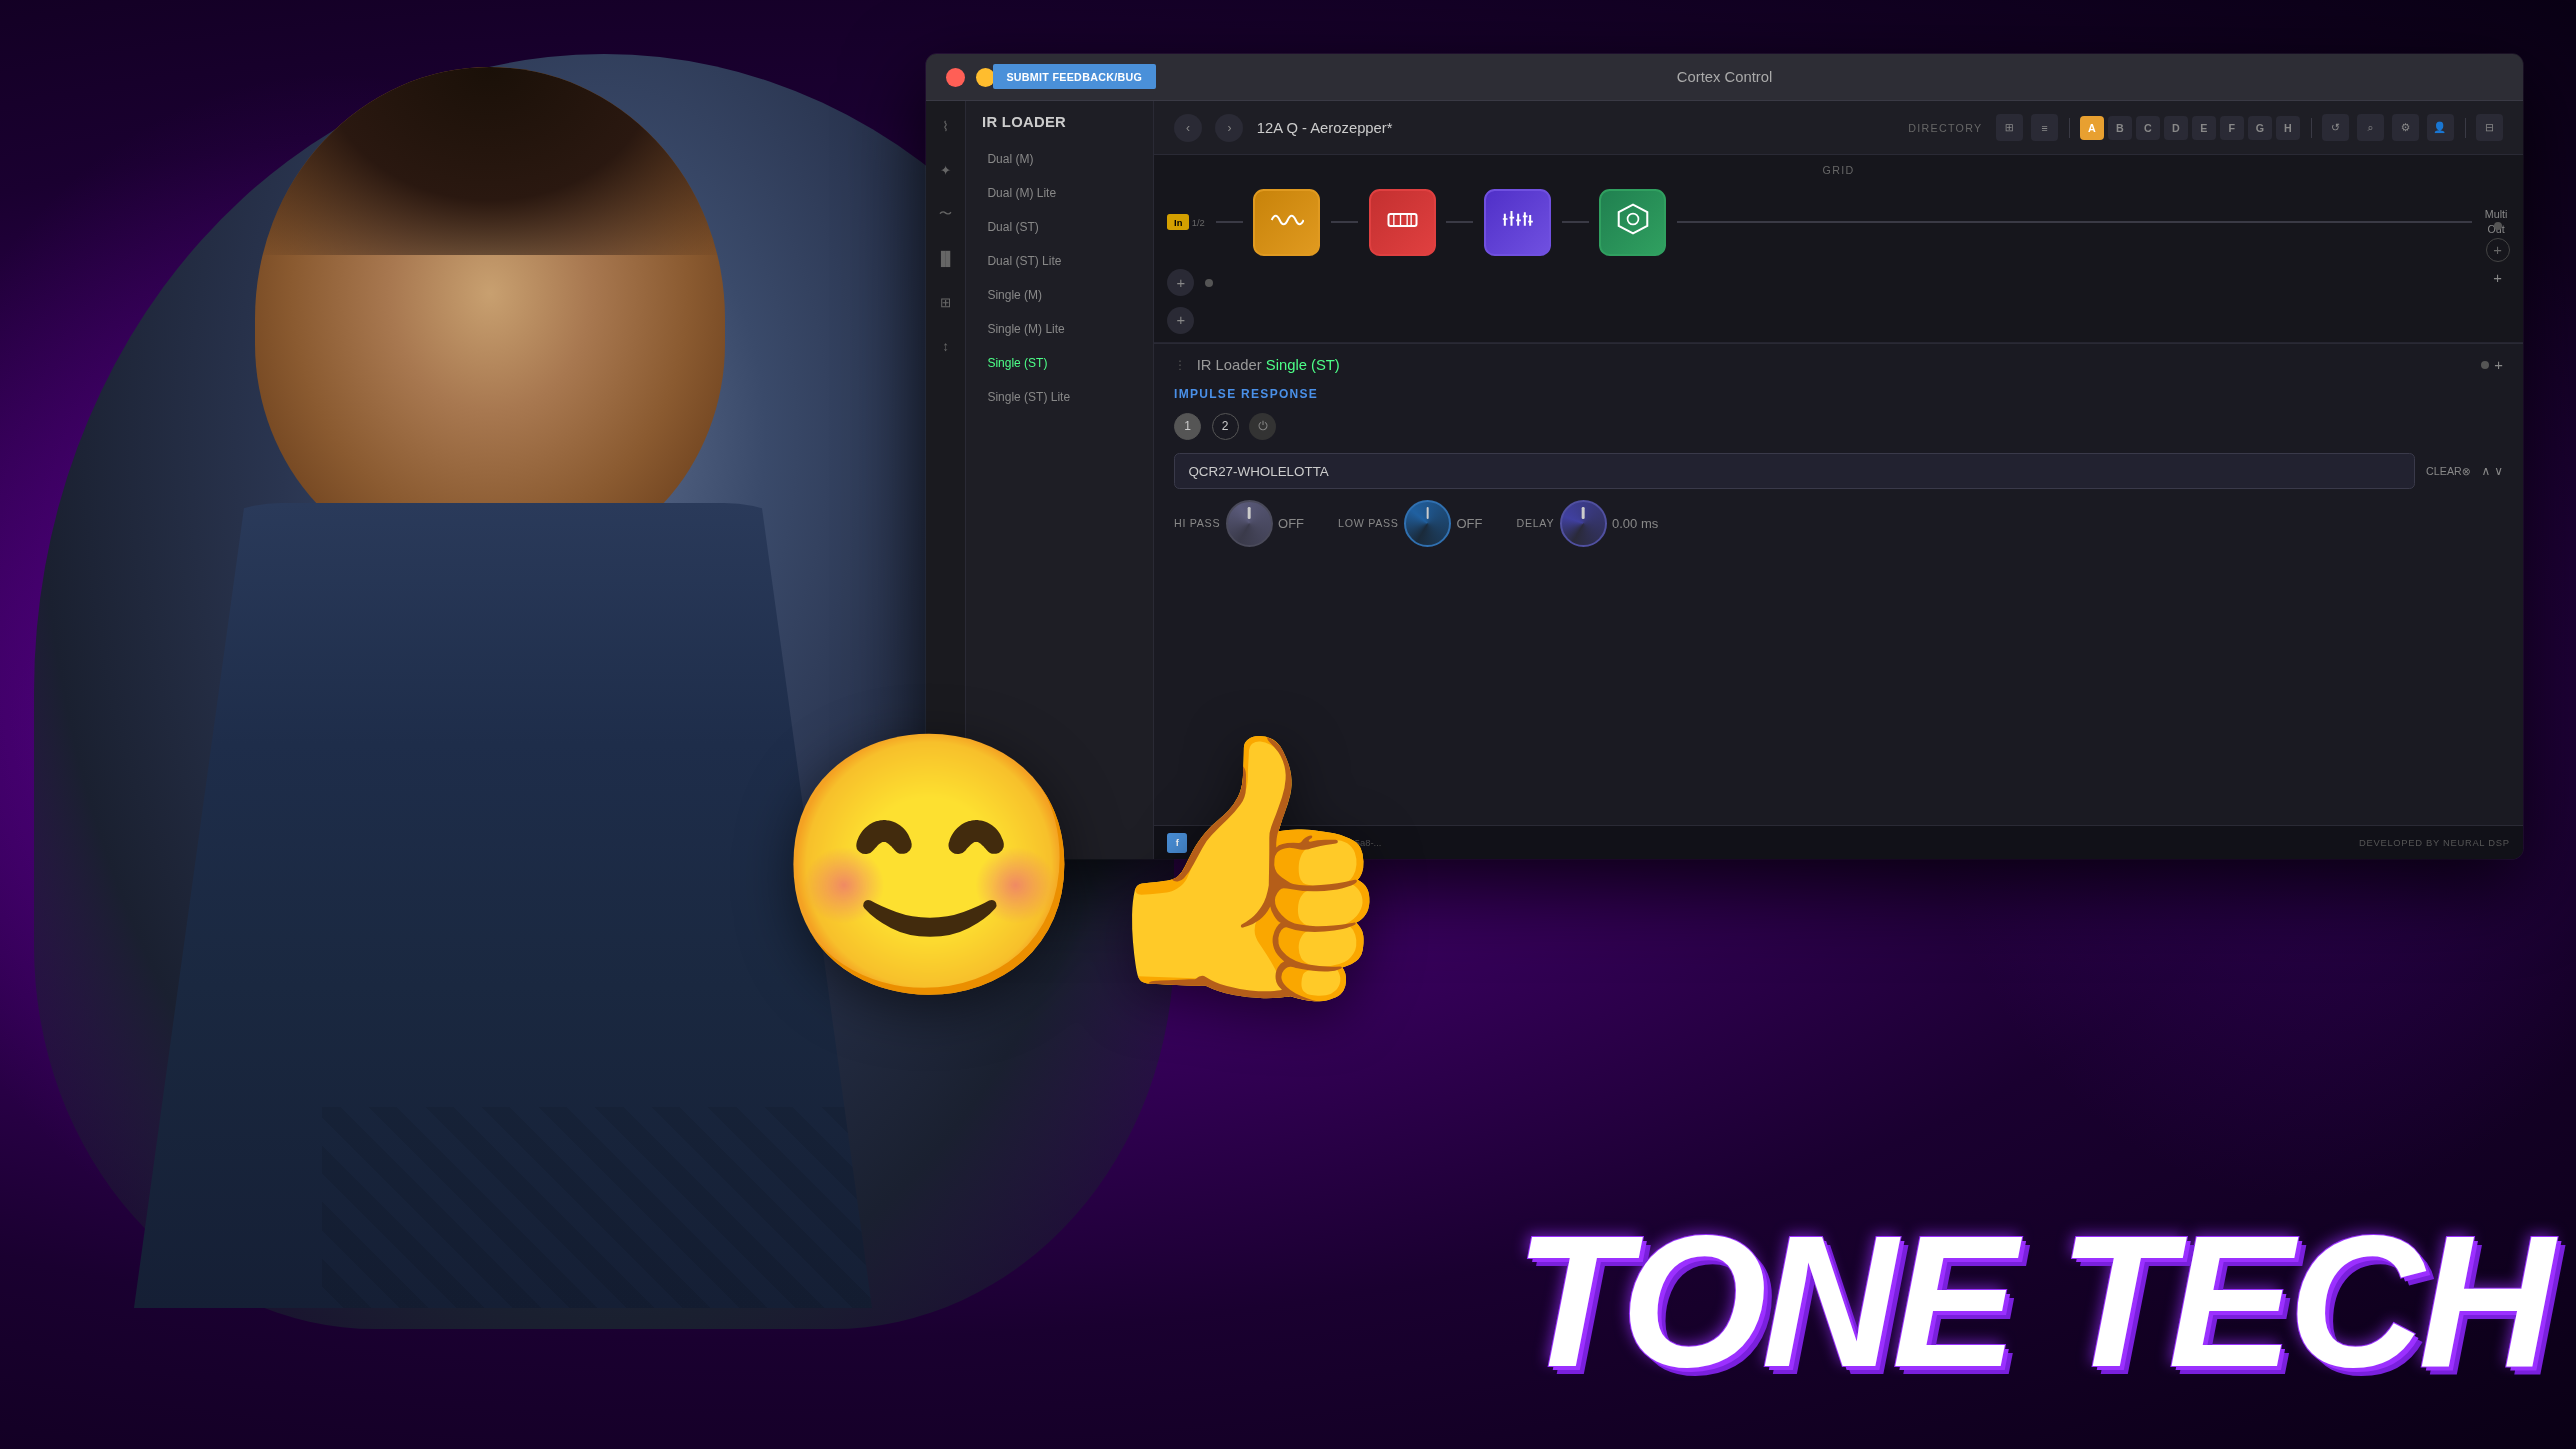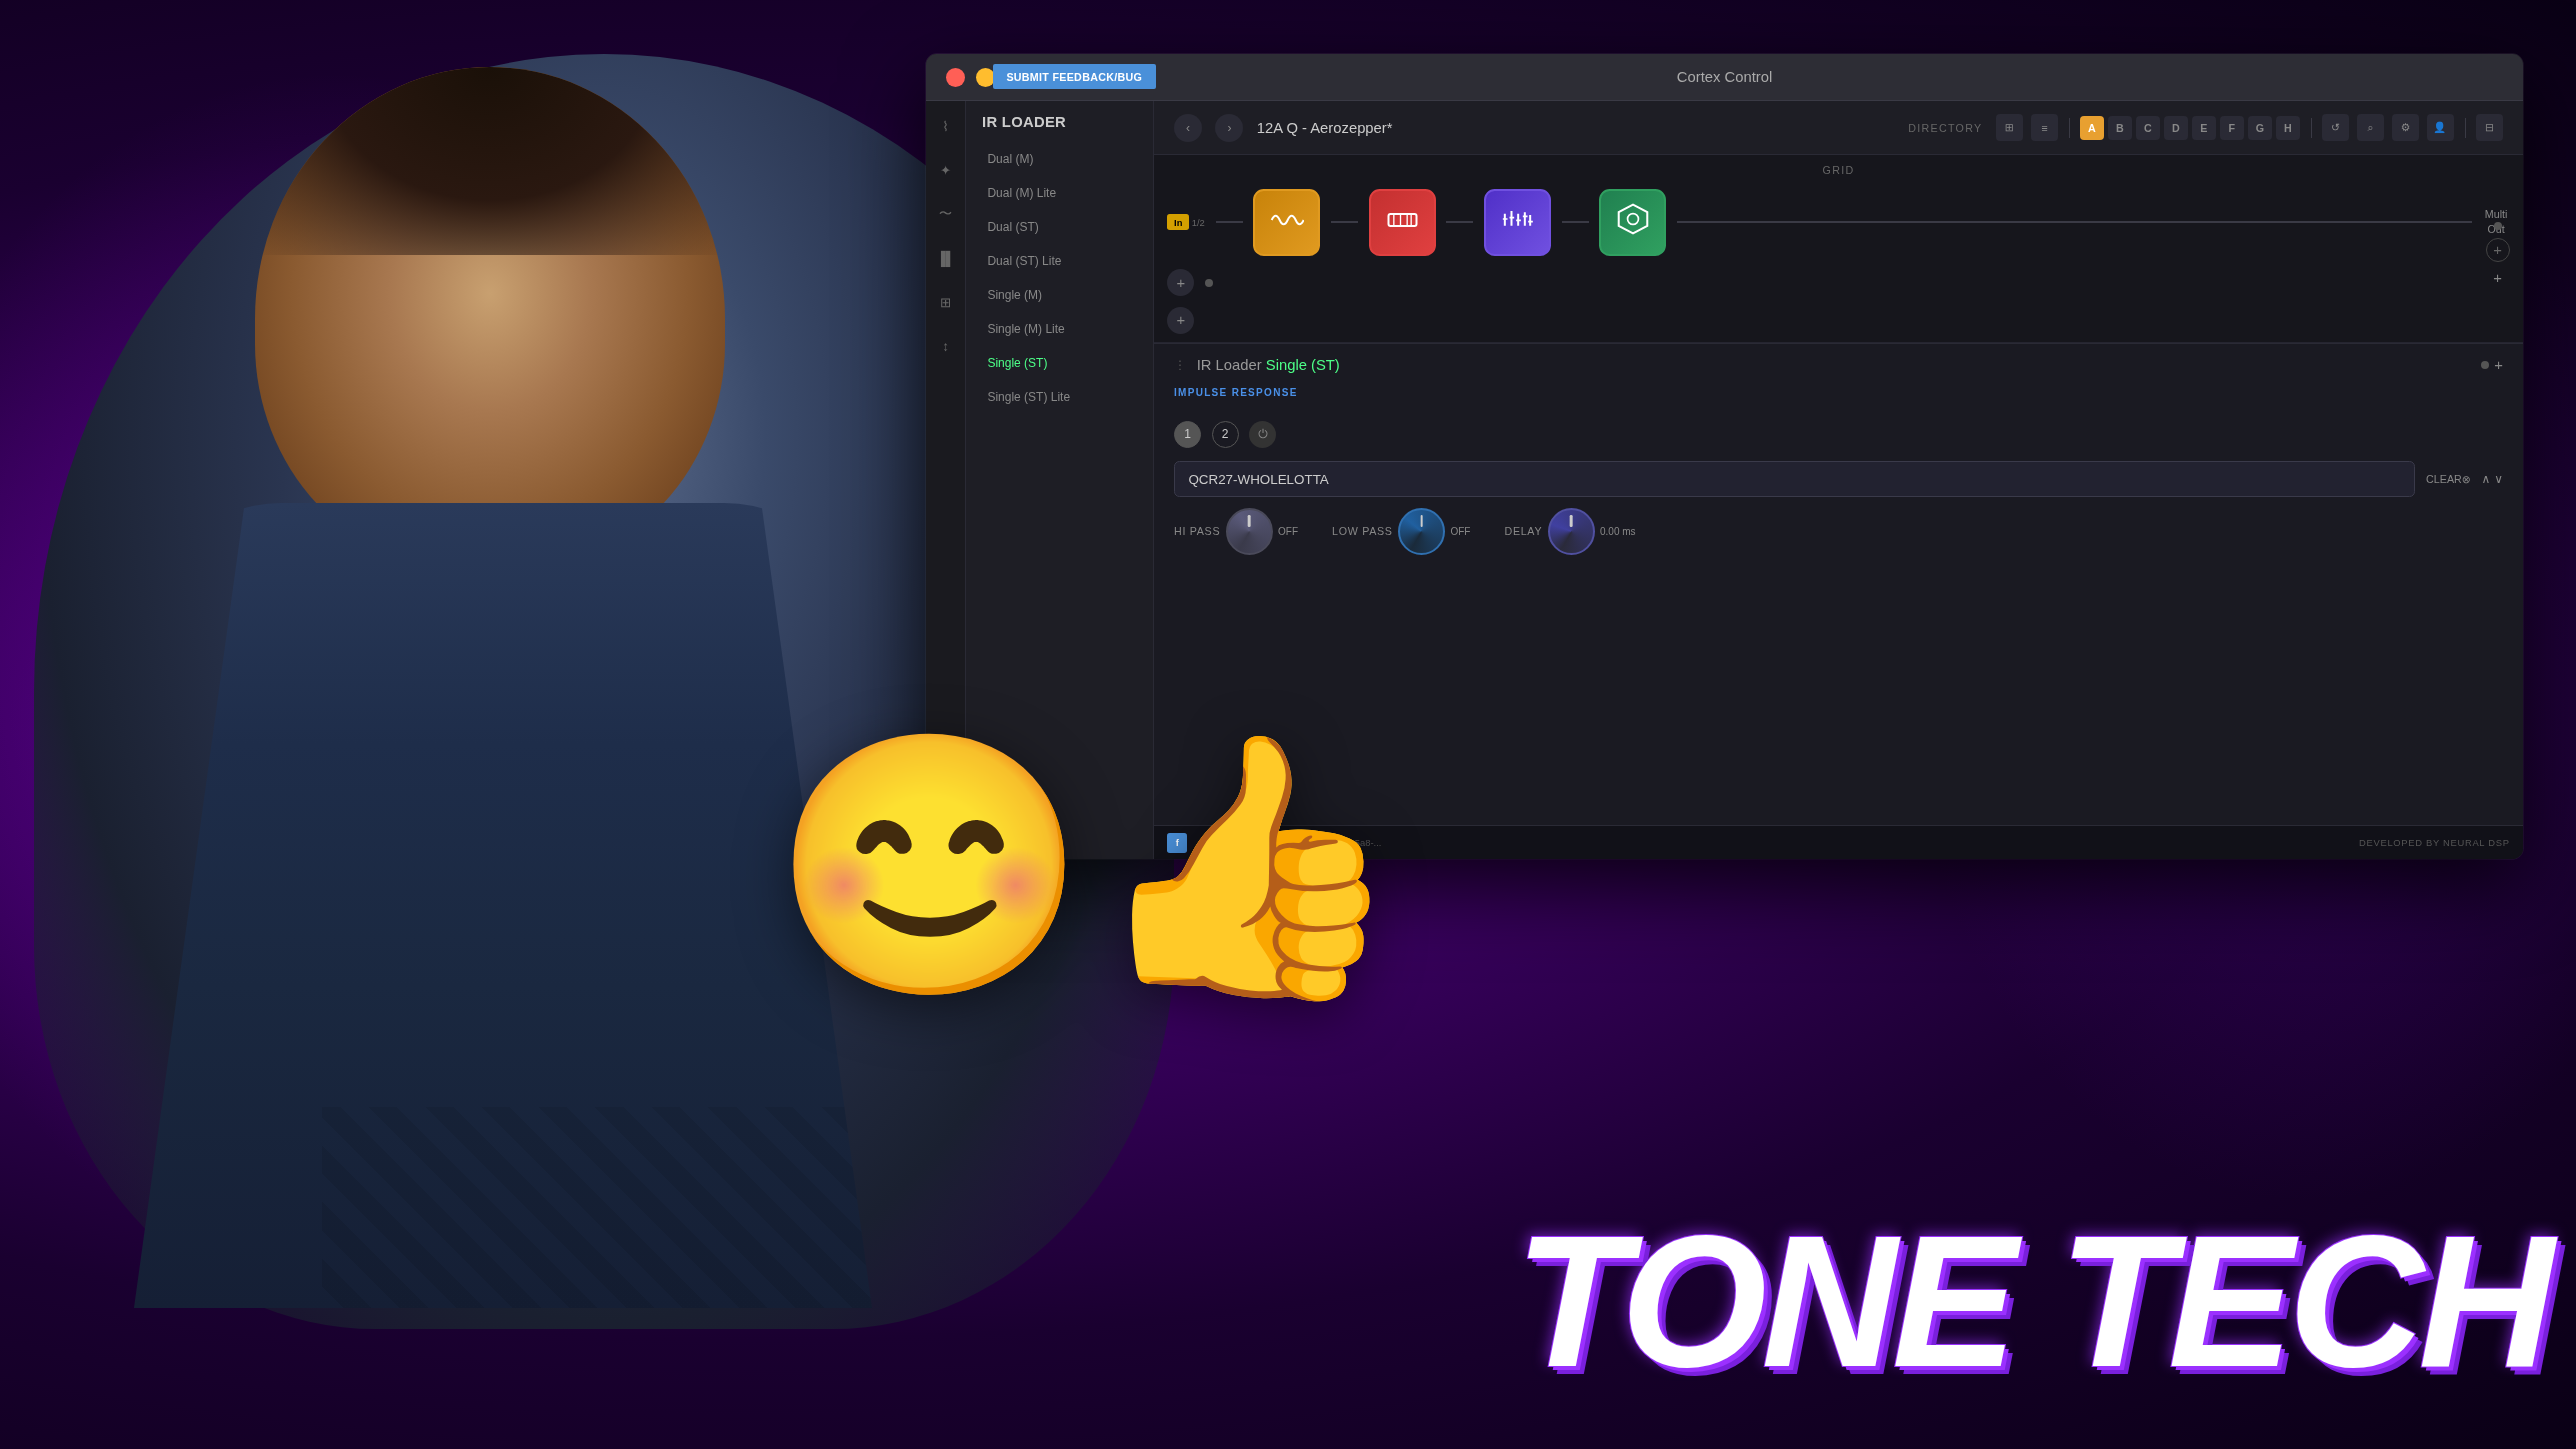--- a/index.html
+++ b/index.html
@@ -446,25 +446,25 @@
       gap: 20px;
       align-items: flex-start;
     }
 
     .ir-main {
       flex: 1;
     }
 
     .ir-label {
       color: #4a90e8;
-      font-size: 10px;
+      font-size: 12px;
       font-weight: 600;
       letter-spacing: 1.3px;
       text-transform: uppercase;
-      margin-bottom: 23px;
+      margin-bottom: 12px;
     }
 
     .ir-controls-row {
       display: flex;
       align-items: center;
       gap: 10.7px;
       margin-bottom: 13.4px;
     }
 
     .ir-slot-btn {
@@ -544,21 +544,21 @@
 
     .filter-label {
       color: #888;
       font-size: 10.7px;
       text-transform: uppercase;
       letter-spacing: 0.7px;
     }
 
     .filter-value {
       color: #888;
-      font-size: 10px;
+      font-size: 13px;
     }
 
     
     .knob {
       width: 47px;
       height: 47px;
       border-radius: 50%;
       background: conic-gradient(from 210deg, #3a3a4a 0deg, #5a5a7a 120deg, #3a3a4a 360deg);
       border: 2px solid #4a4a5a;
       position: relative;

